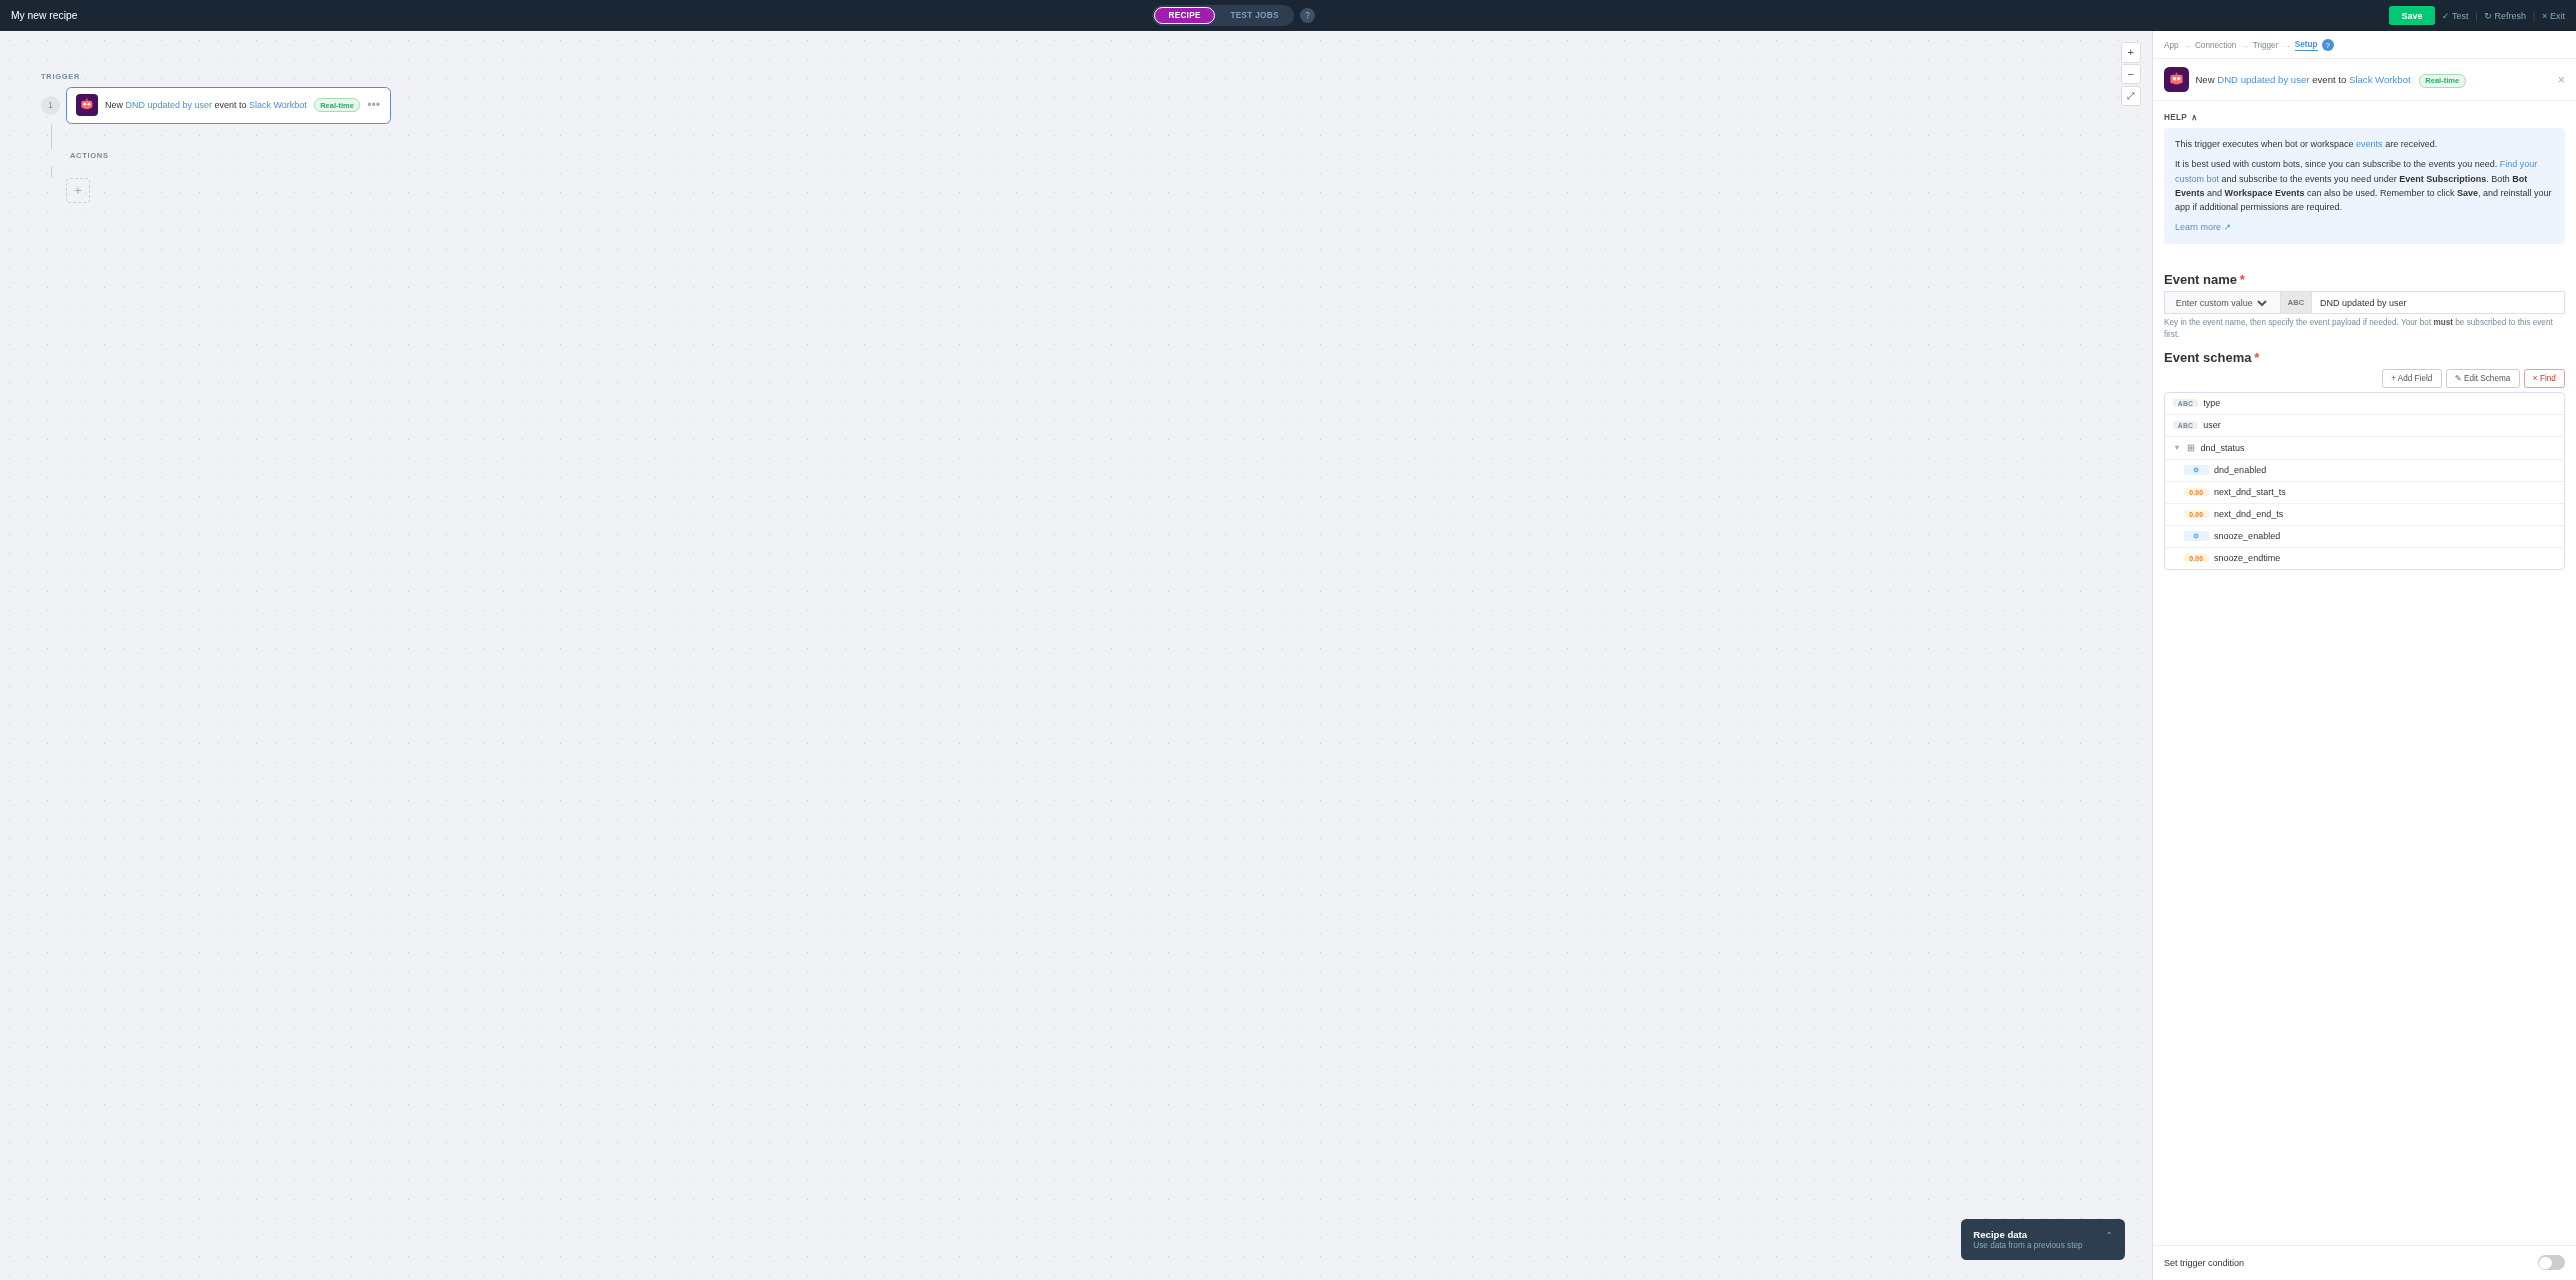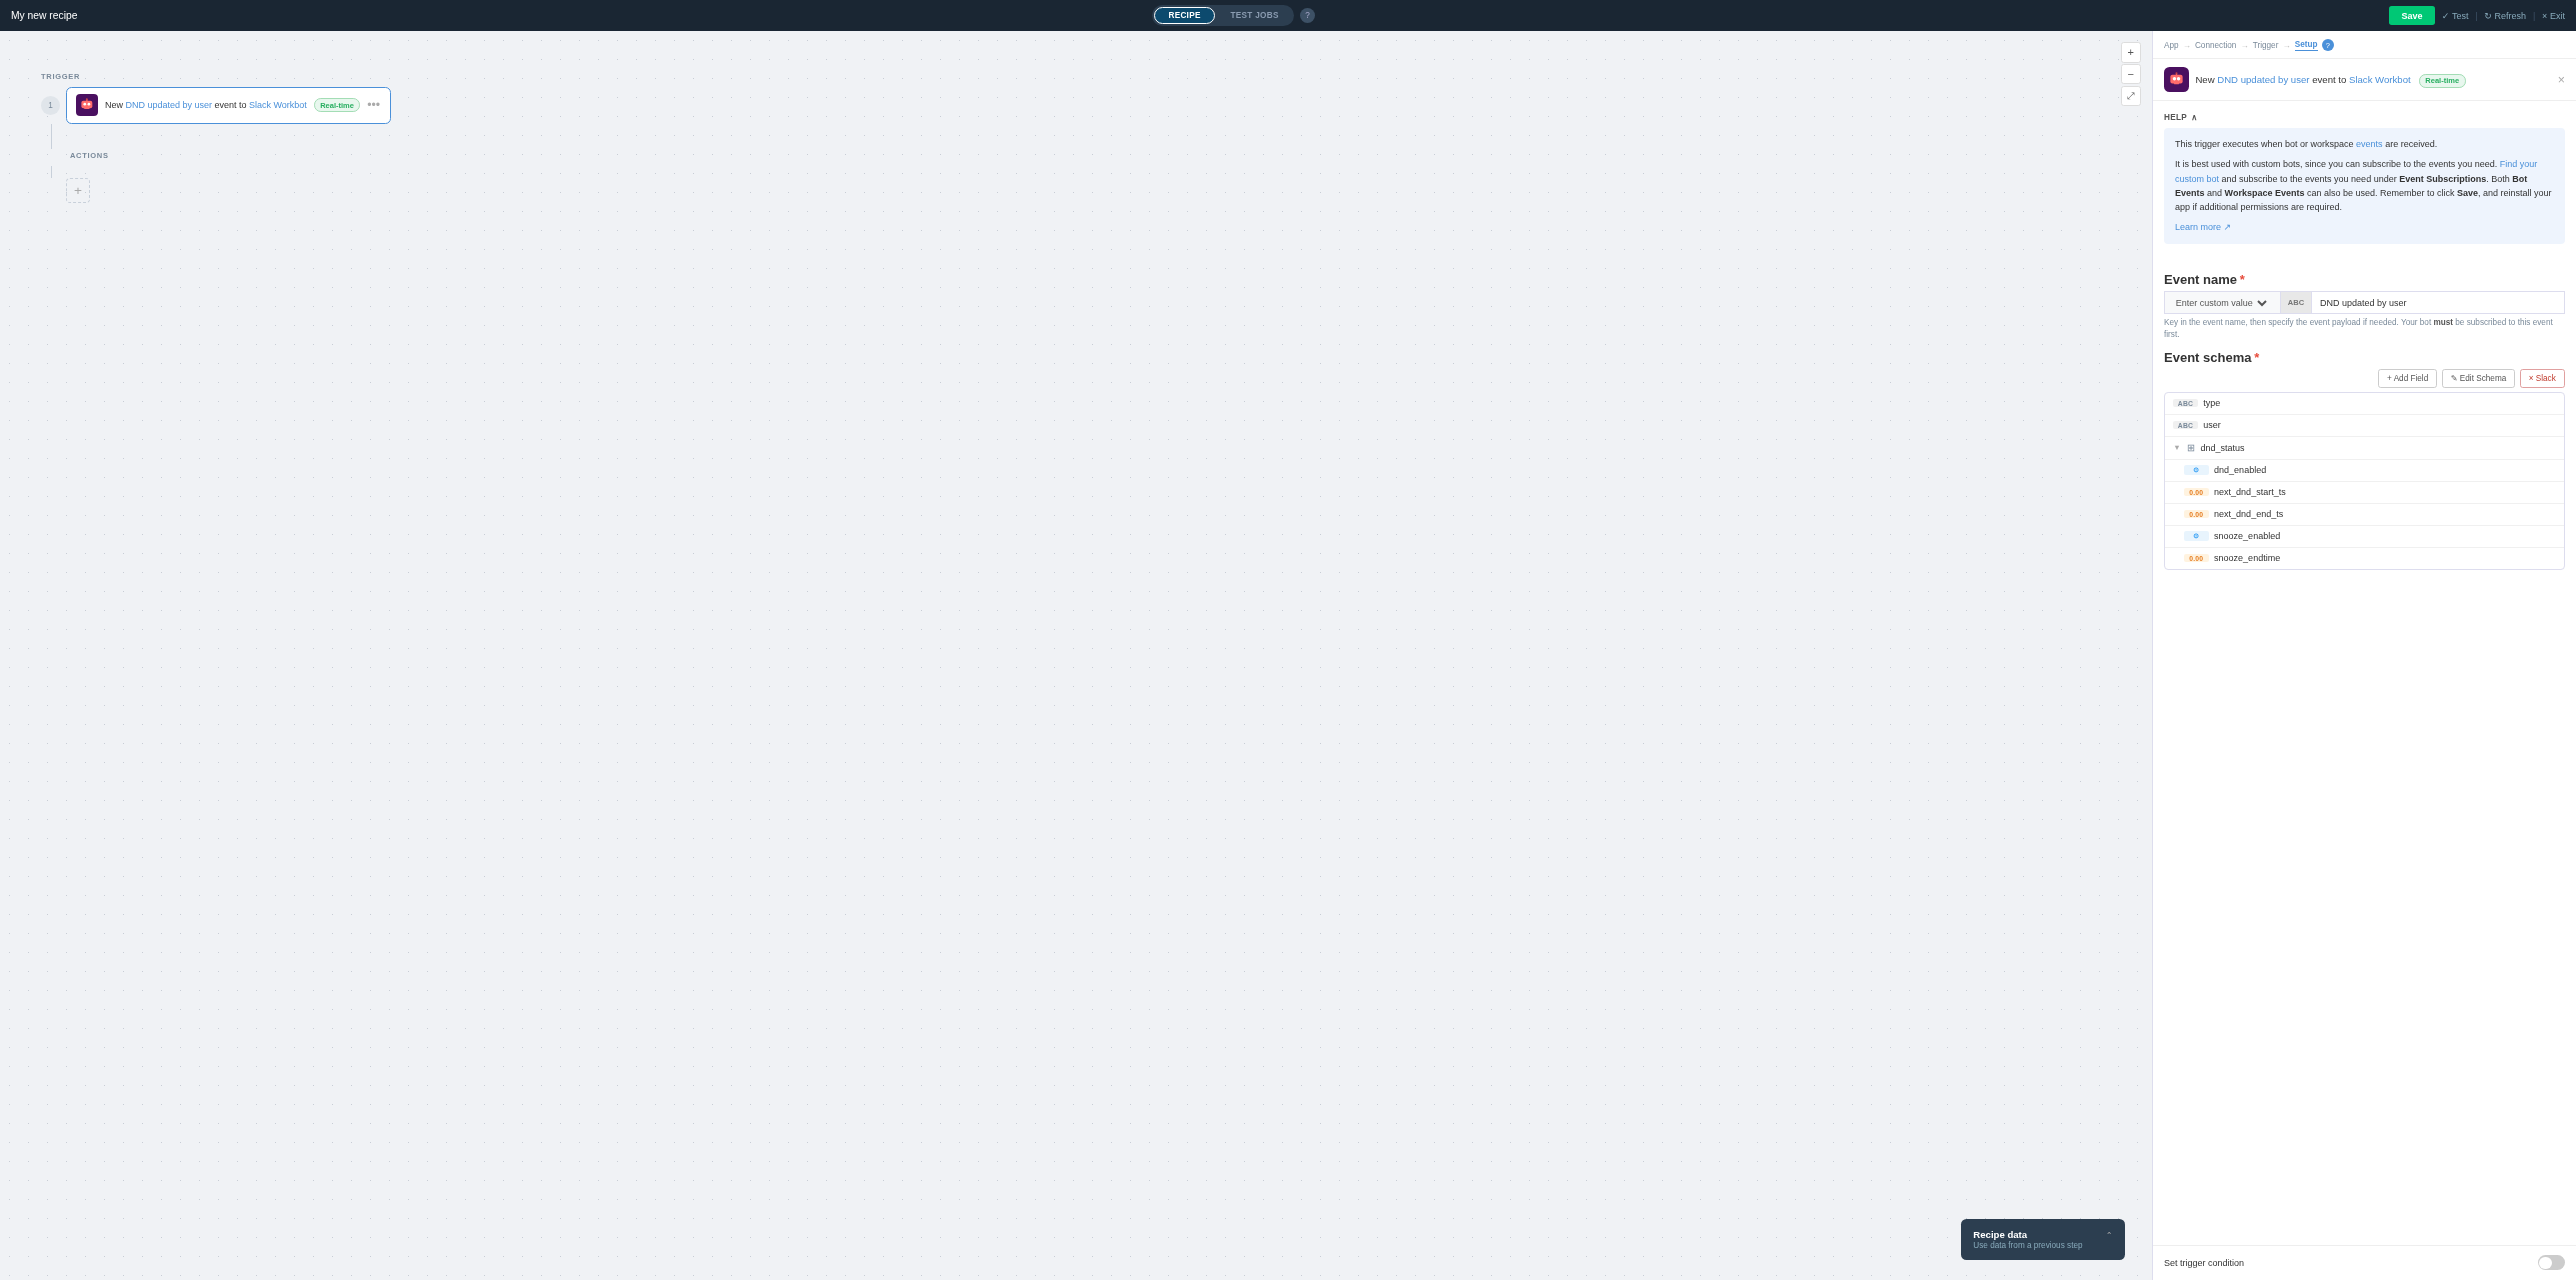--- a/index.html
+++ b/index.html
@@ -28,21 +28,21 @@
     }
     .tab-btn {
       padding: 3.4px 13.7px;
       border-radius: 11px;
       border: none;
       font-size: 8.2px;
       font-weight: 600;
       cursor: pointer;
       letter-spacing: 0.3px;
     }
-    .tab-btn.active { background: #0c4a6e; color: #fff; border: 1px solid #fff; }
+    .tab-btn.active { background: #a21caf; color: #fff; border: 1px solid #fff; }
     .tab-btn.inactive { background: transparent; color: #8a9bb0; border: none; }
     .help-circle {
       width: 15px; height: 15px; border-radius: 50%;
       background: #3d5166; color: #8ab; font-size: 8.2px;
       display: flex; align-items: center; justify-content: center;
       cursor: pointer; color: #aac;
     }
     .topbar-right { display: flex; align-items: center; gap: 6.8px; }
     .btn-save {
       background: #00c875; color: #fff; border: none;
@@ -553,21 +553,21 @@
       </div>
 
       <div class="schema-section">
         <div class="field-label">
           <span>Event schema</span>
           <span class="required">*</span>
         </div>
         <div class="schema-toolbar">
           <button class="schema-btn">+ Add Field</button>
           <button class="schema-btn">✎ Edit Schema</button>
-          <button class="schema-btn danger">× Slack</button>
+          <button class="schema-btn danger">× Find</button>
         </div>
         <div class="schema-container">
 
           <div class="schema-field">
             <span class="type-badge">ABC</span>
             <span class="field-name">type</span>
           </div>
 
           <div class="schema-field">
             <span class="type-badge">ABC</span>

